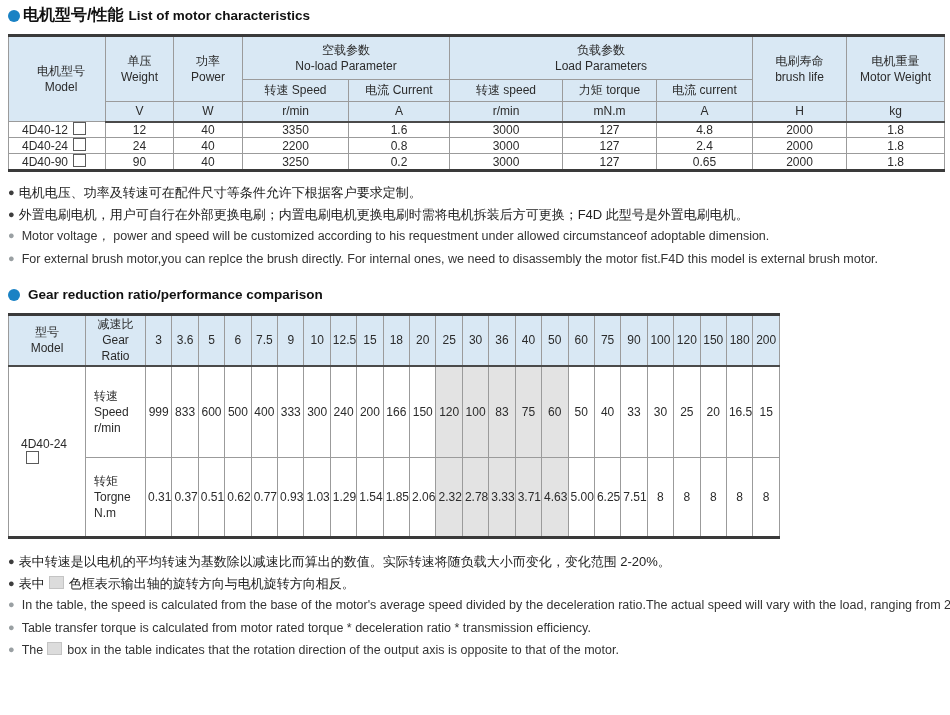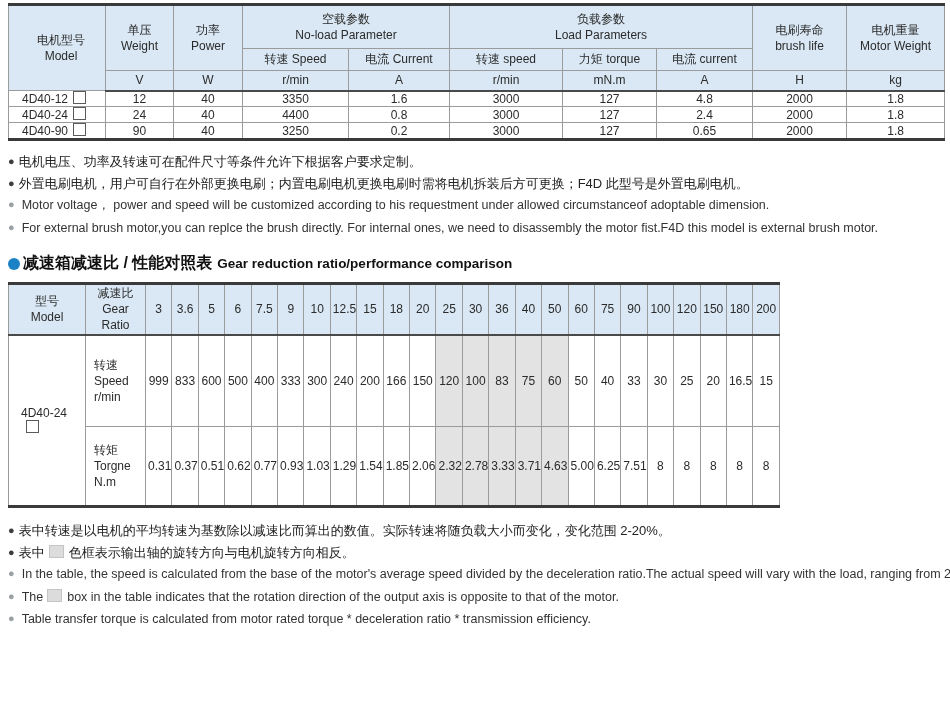--- a/index.html
+++ b/index.html
@@ -51,20 +51,25 @@
   .note.en{font-size:12.5px;color:#333;}
   .note.en .bullet{color:#9aa0a3;margin-right:7px;}
   .graybox{display:inline-block;width:13px;height:11px;background:#dcdcdc;border:1px solid #c4c4c4;margin:0 5px 0 4px;vertical-align:-1px;}
   .notes2{margin-top:12px;}
 </style>
 </head>
 <body>
 
 <div class="page">
 
+  <div class="sec-title">
+    <span class="dot"></span>
+    <span class="t-cn">电机型号/性能</span>
+    <span class="t-en">List of motor characteristics</span>
+  </div>
 
   <table class="t1">
     <colgroup>
       <col style="width:97px">
         <col style="width:68px">
         <col style="width:69px">
       <col style="width:106px">
         <col style="width:101px">
         <col style="width:113px">
       <col style="width:94px">
@@ -132,21 +137,21 @@
           <td>3000</td>
           <td>127</td>
           <td>4.8</td>
           <td>2000</td>
           <td>1.8</td>
         </tr>
         <tr>
           <td class="model-cell"><span>4D40-24</span><span class="cbox"></span></td>
           <td>24</td>
           <td>40</td>
-          <td>4400</td>
+          <td>2200</td>
           <td>0.8</td>
           <td>3000</td>
           <td>127</td>
           <td>2.4</td>
           <td>2000</td>
           <td>1.8</td>
         </tr>
         <tr>
           <td class="model-cell"><span>4D40-90</span><span class="cbox"></span></td>
           <td>90</td>
@@ -164,21 +169,20 @@
 
   <div class="notes" id="notes1">
       <div class="note cn"><span class="bullet">●</span><span>电机电压、功率及转速可在配件尺寸等条件允许下根据客户要求定制。</span></div>
       <div class="note cn"><span class="bullet">●</span><span>外置电刷电机，用户可自行在外部更换电刷；内置电刷电机更换电刷时需将电机拆装后方可更换；F4D 此型号是外置电刷电机。</span></div>
       <div class="note en"><span class="bullet">●</span><span>Motor voltage， power and speed will be customized according to his requestment under allowed circumstanceof adoptable dimension.</span></div>
       <div class="note en"><span class="bullet">●</span><span>For external brush motor,you can replce the brush directly. For internal ones, we need to disassembly the motor fist.F4D this model is external brush motor.</span></div>
     </div>
 
   <div class="sec-title">
     <span class="dot"></span>
-    <span class="t-cn">减速箱减速比 / 性能对照表</span>
     <span class="t-en">Gear reduction ratio/performance comparison</span>
   </div>
 
   <table class="t2">
     <colgroup id="t2-cols">
       <col style="width:77px">
         <col style="width:60px">
     </colgroup>
     <thead>
       <tr id="t2-head">
@@ -280,17 +284,17 @@
           <td>8</td>
           <td>8</td>
         </tr>
       </tbody>
   </table>
 
   <div class="notes notes2" id="notes2">
       <div class="note cn"><span class="bullet">●</span><span>表中转速是以电机的平均转速为基数除以减速比而算出的数值。实际转速将随负载大小而变化，变化范围 2-20%。</span></div>
       <div class="note cn"><span class="bullet">●</span><span>表中</span><span class="graybox"></span><span>色框表示输出轴的旋转方向与电机旋转方向相反。</span></div>
       <div class="note en"><span class="bullet">●</span><span>In the table, the speed is calculated from the base of the motor's average speed  divided by the deceleration ratio.The actual speed will vary with the load, ranging from 2% to 20%.</span></div>
+      <div class="note en"><span class="bullet">●</span><span>Table transfer torque is calculated from motor rated torque * deceleration ratio * transmission efficiency.</span></div>
       <div class="note en"><span class="bullet">●</span><span>The</span><span class="graybox"></span><span>box in the table indicates that the rotation direction of the output axis is opposite to that of the motor.</span></div>
-      <div class="note en"><span class="bullet">●</span><span>Table transfer torque is calculated from motor rated torque * deceleration ratio * transmission efficiency.</span></div>
     </div>
 
 </div>
 
 </body></html>

